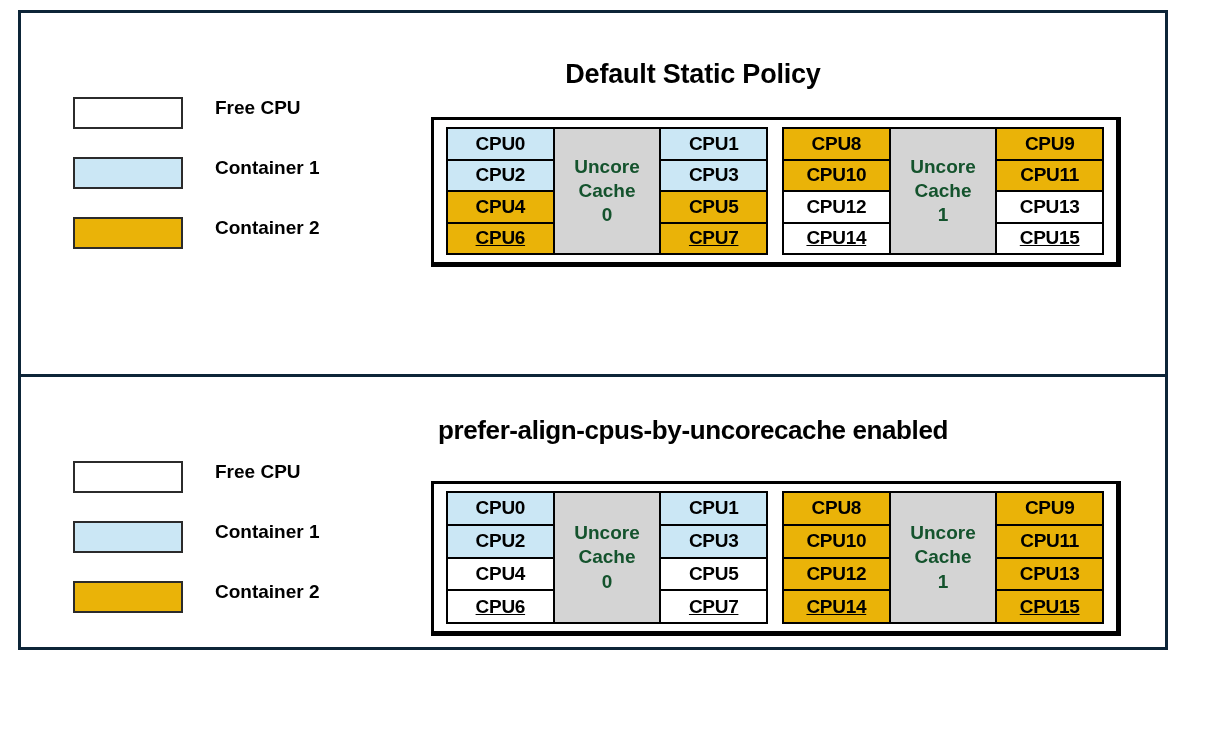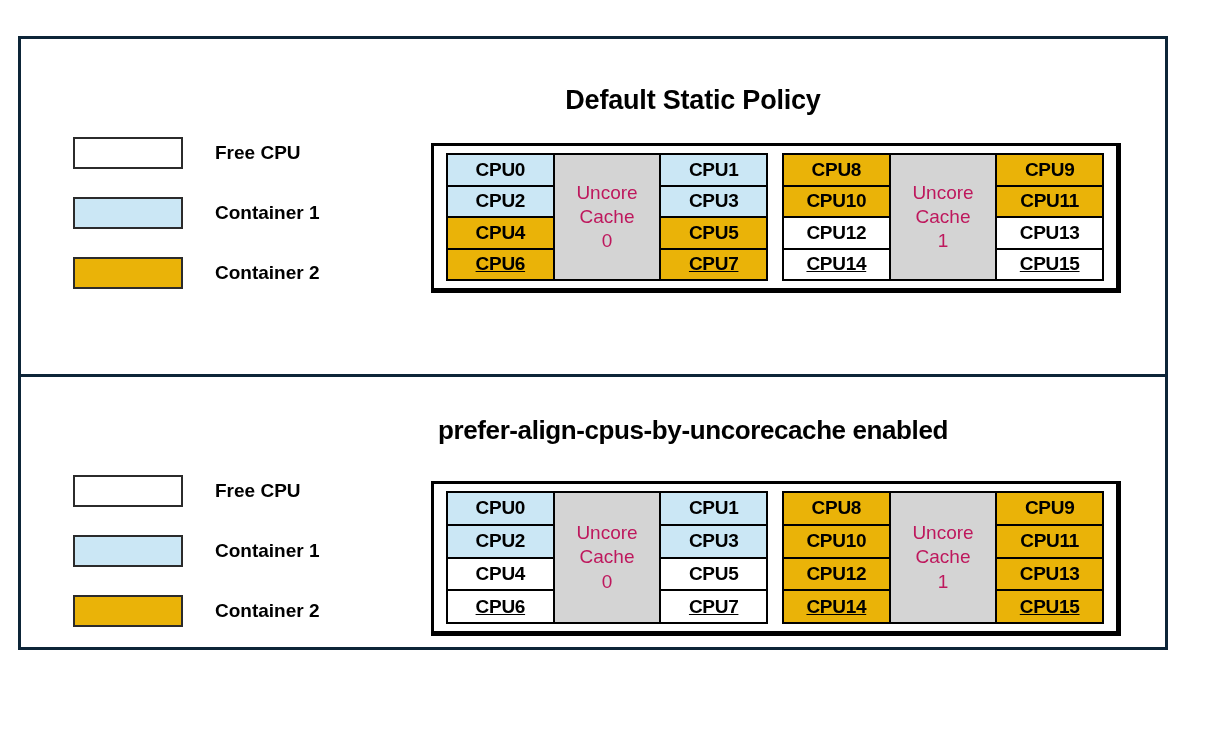--- a/index.html
+++ b/index.html
@@ -16,21 +16,21 @@
   }
 
   .panel {
     position: absolute;
     left: 18px;
     width: 1150px;
     border: 3px solid #0d2538;
     background: #ffffff;
     box-sizing: border-box;
   }
-  #panel-top    { top: 36px;  height: 400px; }
+  #panel-top    { top: 10px;  height: 400px; }
   #panel-bottom { top: 374px; height: 276px; }
 
   .panel-title {
     position: absolute;
     left: 0;
     right: 0;
     text-align: center;
     font-weight: bold;
     color: #000000;
     white-space: nowrap;
@@ -50,21 +50,21 @@
 
   
   .legend {
     position: absolute;
     left: 52px;
     top: 84px;
     width: 300px;
   }
   .legend-row {
     display: flex;
-    align-items: center;
+    align-items: flex-start;
     height: 60px;
   }
   .legend-swatch {
     width: 110px;
     height: 32px;
     border: 2px solid #2b2b2b;
     box-sizing: border-box;
     flex: 0 0 auto;
   }
   .legend-label {
@@ -124,22 +124,22 @@
     flex: 1 1 0;
     background: #d4d4d4;
     display: flex;
     flex-direction: column;
     align-items: center;
     justify-content: center;
     border-left: 2px solid #000000;
     border-right: 2px solid #000000;
     box-sizing: border-box;
     font-size: 19px;
-    font-weight: normal;
-    color: #be185d;
+    font-weight: bold;
+    color: #14532d;
     line-height: 1.28;
     text-align: center;
   }
 
   .fill-free {  background: #ffffff; }
   .fill-c1   {  background: #cbe7f5; }
   .fill-c2   {  background: #eab308; }
 </style>
 </head>
 <body>

